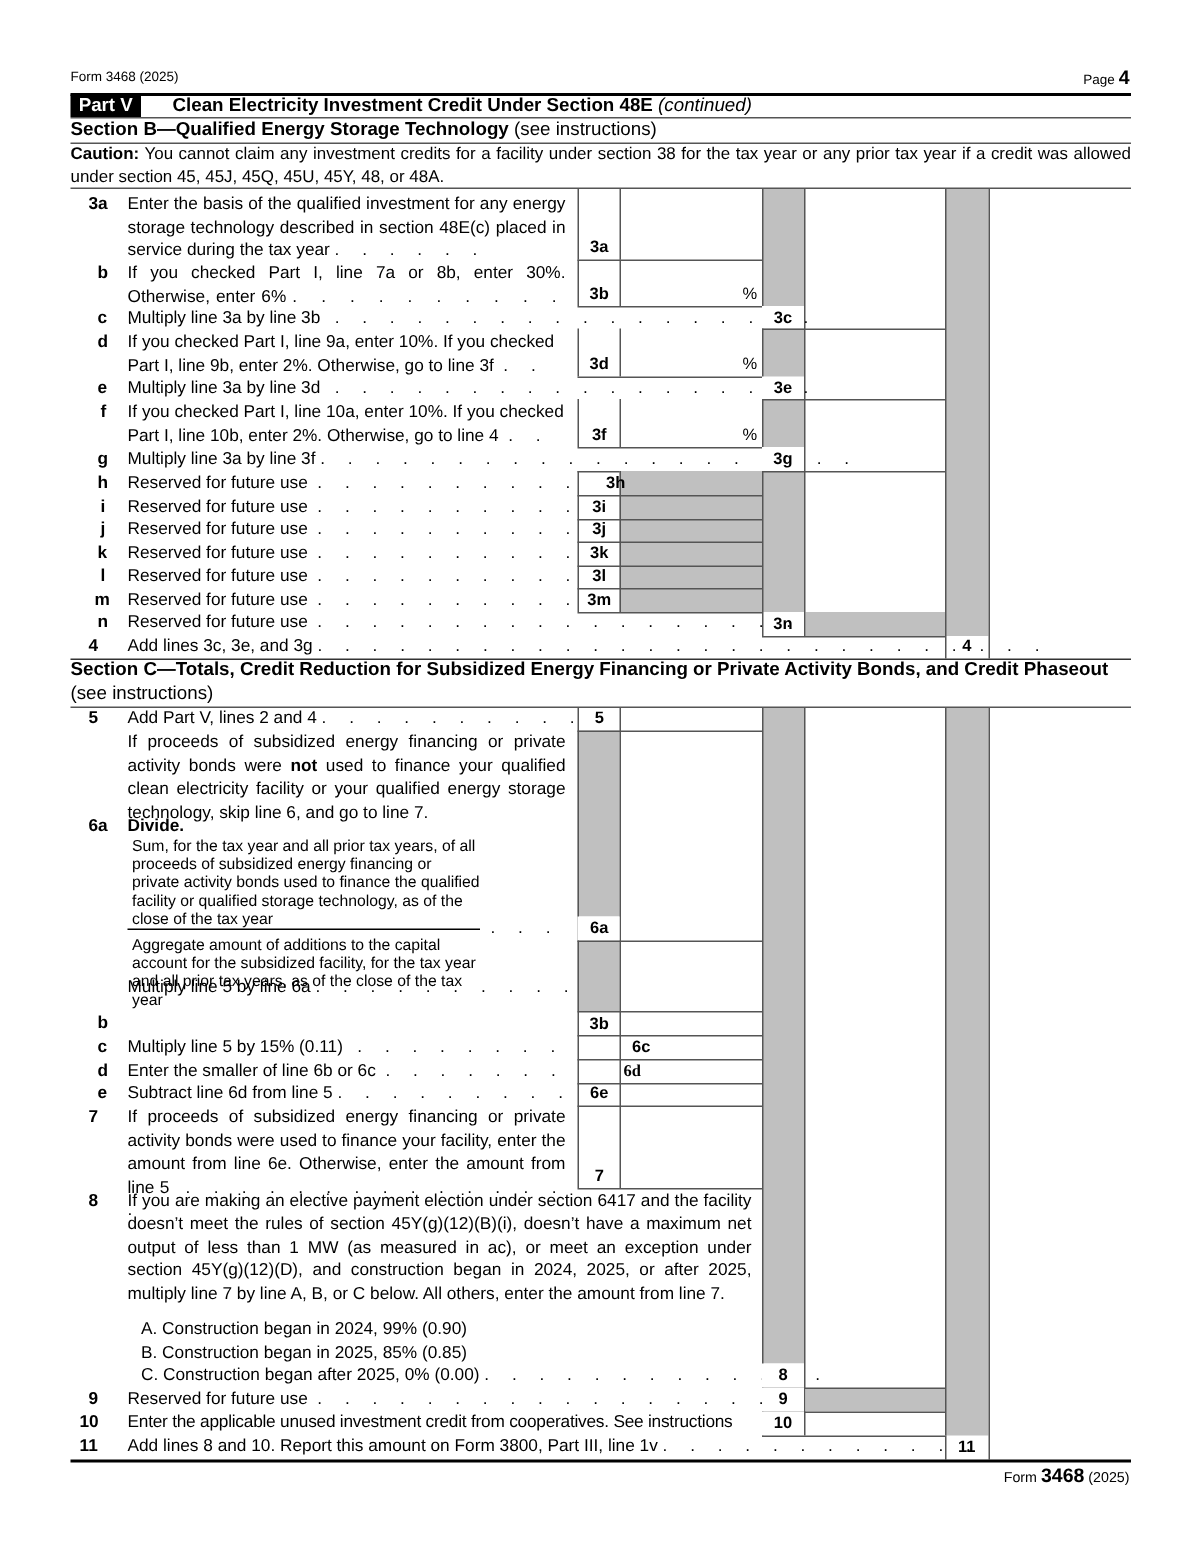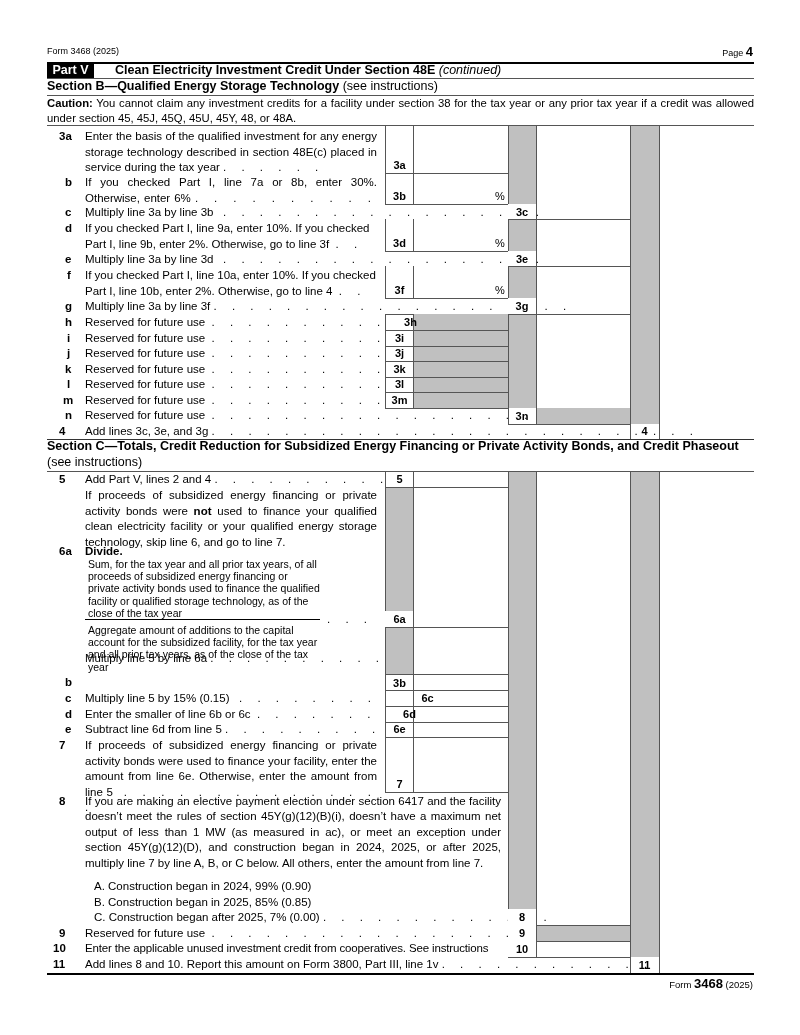--- a/index.html
+++ b/index.html
@@ -192,48 +192,48 @@
 <div class="hl" style="left:385px;width:123px;top:627px;"></div>
 <div class="hl" style="left:385px;width:123px;top:674px;"></div>
 
 <div class="num" style="left:65px;top:675px;">b</div>
 <div class="t" style="left:85px;top:651px;"><span>Multiply line 5 by line 6a</span> <span class="dots">. . . . . . . . . .</span></div>
 <div class="lbl" style="left:386px;top:676px;width:27px;">3b</div>
 <div class="box" style="left:414px;top:675px;width:93px;height:14px;"></div>
 <div class="hl" style="left:385px;width:123px;top:690px;"></div>
 
 <div class="num" style="left:65px;top:691px;">c</div>
-<div class="t" style="left:85px;top:691px;"><span>Multiply line 5 by 15% (0.15)</span>&nbsp;&nbsp; <span class="dots">. . . . . . . .</span></div>
+<div class="t" style="left:85px;top:691px;"><span>Multiply line 5 by 15% (0.11)</span>&nbsp;&nbsp; <span class="dots">. . . . . . . .</span></div>
 <div class="lbl" style="left:386px;top:691px;width:27px;margin-left:28px;">6c</div>
 <div class="box" style="left:414px;top:691px;width:93px;height:14px;"></div>
 <div class="hl" style="left:385px;width:123px;top:706px;"></div>
 
 <div class="num" style="left:65px;top:707px;">d</div>
 <div class="t" style="left:85px;top:707px;"><span>Enter the smaller of line 6b or 6c</span>&nbsp; <span class="dots">. . . . . . .</span></div>
-<div class="lbl" style="left:396px;top:707px;width:27px;">6d</div>
+<div class="lbl" style="left:408px;top:707px;width:27px;font-family:Liberation Serif, serif;">6d</div>
 <div class="box" style="left:414px;top:707px;width:93px;height:14px;"></div>
 <div class="hl" style="left:385px;width:123px;top:722px;"></div>
 
 <div class="num" style="left:65px;top:722px;">e</div>
 <div class="t" style="left:85px;top:722px;"><span>Subtract line 6d from line 5</span> <span class="dots">. . . . . . . . .</span></div>
 <div class="lbl" style="left:386px;top:722px;width:27px;">6e</div>
 <div class="box" style="left:414px;top:722px;width:93px;height:14px;"></div>
 <div class="hl" style="left:385px;width:123px;top:737px;"></div>
 
 <div class="num" style="left:59px;top:738px;">7</div>
 <div class="t j" style="left:85px;top:738px;width:292px;"><span>If proceeds of subsidized energy financing or private activity bonds were used to finance your facility, enter the amount from line 6e. Otherwise, enter the amount from line 5</span>&nbsp;&nbsp; <span class="dots">. . . . . . . . . . . . . . .</span></div>
 <div class="lbl" style="left:386px;top:777px;width:27px;">7</div>
 <div class="box" style="left:414px;top:738px;width:93px;height:53px;"></div>
 <div class="hl" style="left:385px;width:123px;top:792px;"></div>
 
 <div class="num" style="left:59px;top:794px;">8</div>
 <div class="t j" style="left:85px;top:794px;width:416px;line-height:15.4px;">If you are making an elective payment election under section 6417 and the facility doesn’t meet the rules of section 45Y(g)(12)(B)(i), doesn’t have a maximum net output of less than 1 MW (as measured in ac), or meet an exception under section 45Y(g)(12)(D), and construction began in 2024, 2025, or after 2025, multiply line 7 by line A, B, or C below. All others, enter the amount from line 7.</div>
 <div class="t" style="left:94px;top:879px;">A. Construction began in 2024, 99% (0.90)</div>
 <div class="t" style="left:94px;top:895px;">B. Construction began in 2025, 85% (0.85)</div>
-<div class="t" style="left:94px;top:910px;"><span>C. Construction began after 2025, 7% (0.00)</span> <span class="dots">. . . . . . . . . . . . .</span></div>
+<div class="t" style="left:94px;top:910px;"><span>C. Construction began after 2025, 0% (0.00)</span> <span class="dots">. . . . . . . . . . . . .</span></div>
 <div class="abs" style="left:508px;top:909px;width:28px;height:16px;background:#fff;"></div>
 <div class="lbl" style="left:508px;top:910px;width:28px;">8</div>
 <div class="box" style="left:537px;top:472px;width:92px;height:452px;"></div>
 <div class="hl" style="left:508px;width:122px;top:925px;"></div>
 
 <div class="num" style="left:59px;top:926px;">9</div>
 <div class="t" style="left:85px;top:926px;"><span>Reserved for future use</span>&nbsp; <span class="dots">. . . . . . . . . . . . . . . . . . .</span></div>
 <div class="abs" style="left:508px;top:925px;width:28px;height:16px;background:#fff;"></div>
 <div class="lbl" style="left:508px;top:926px;width:28px;">9</div>
 <div class="gray" style="left:537px;top:926px;width:93px;height:15px;"></div>

